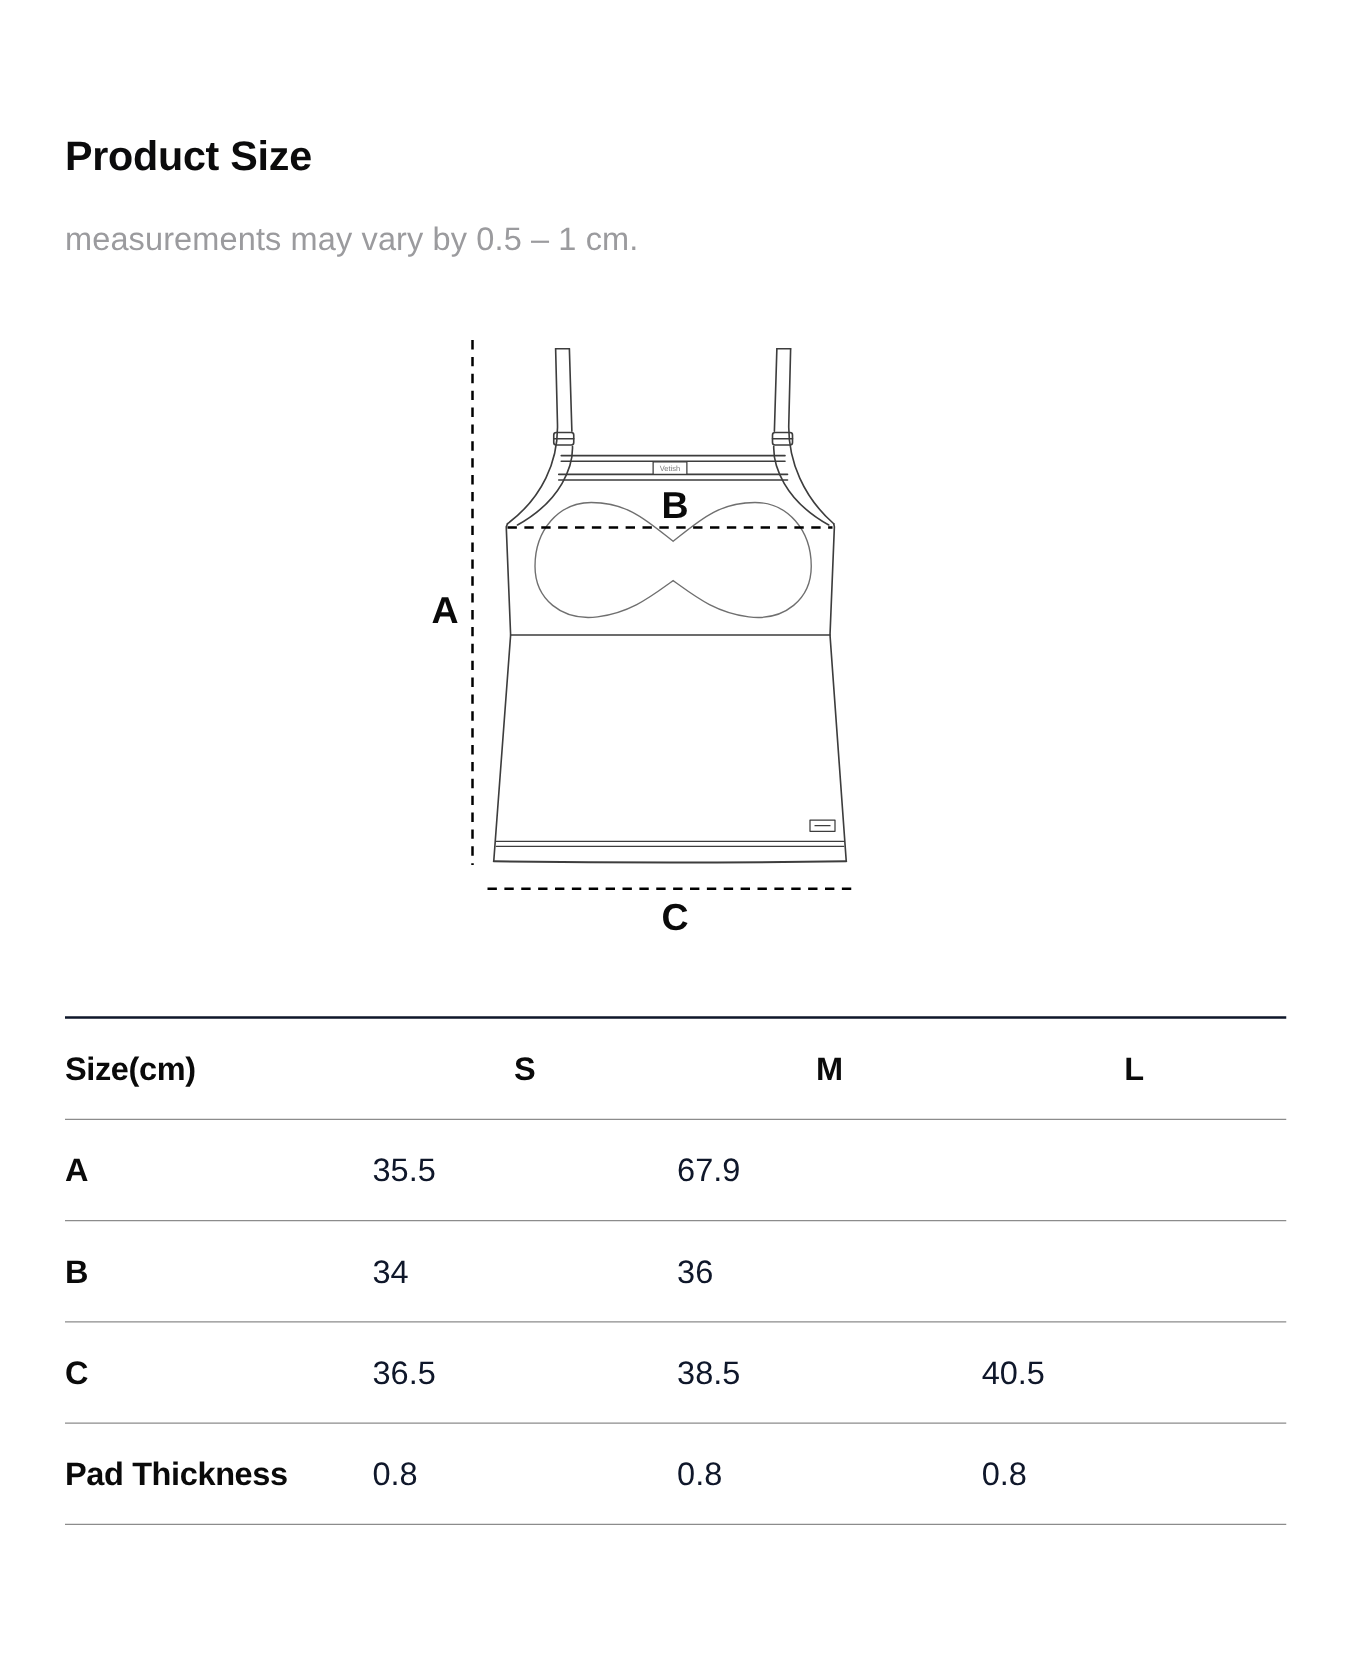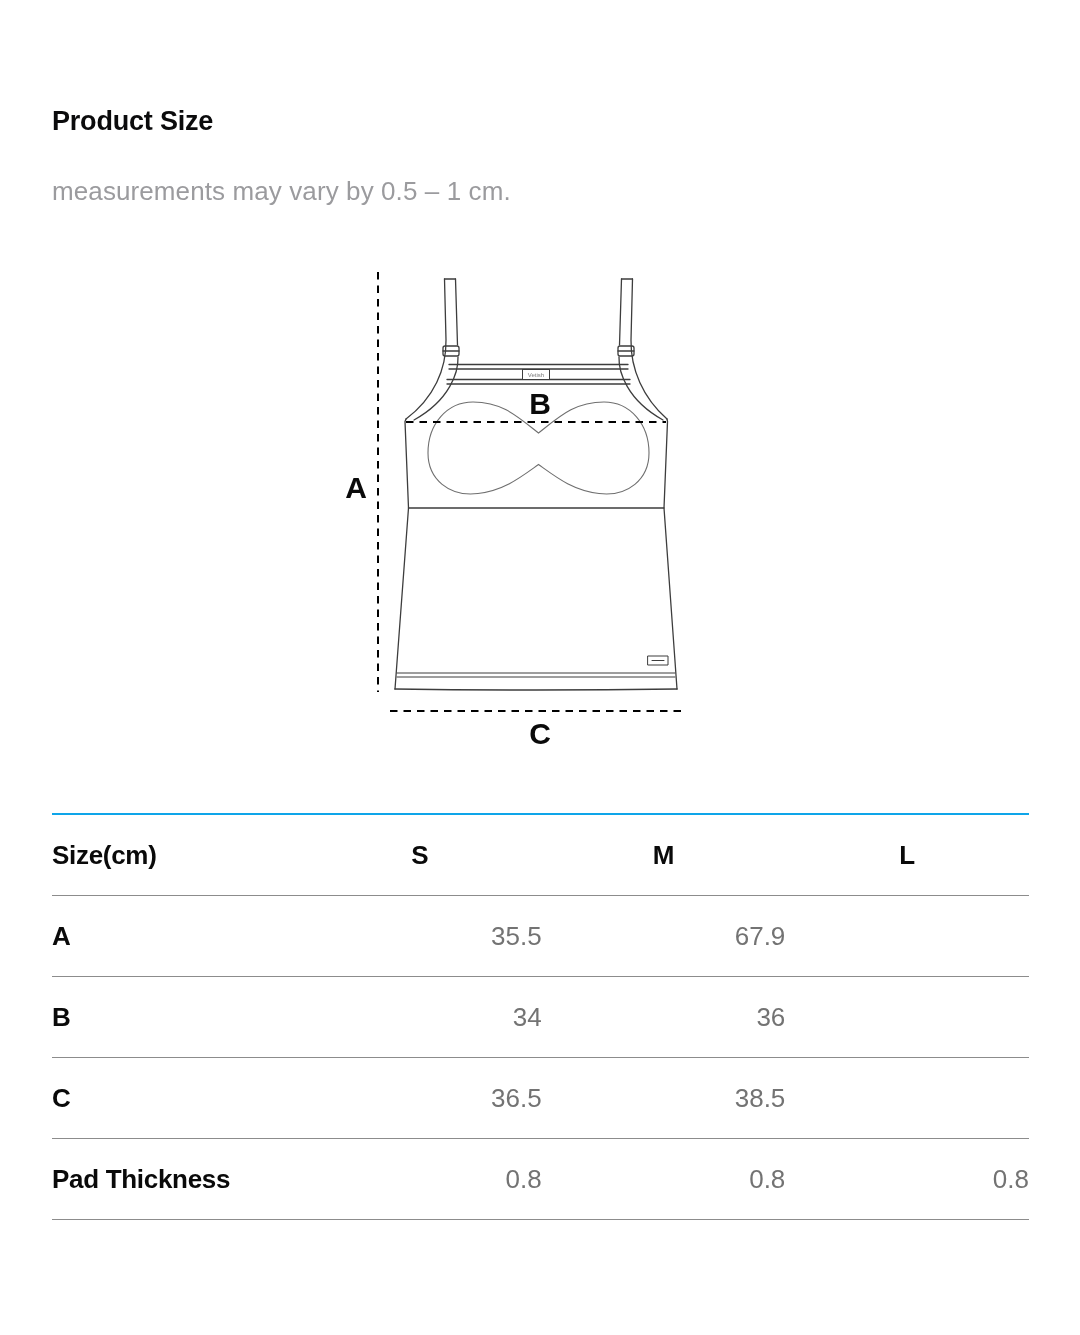--- a/index.html
+++ b/index.html
@@ -6,51 +6,51 @@
   body {
     width:1080px; height:1335px;
     background:#ffffff;
     font-family:"Liberation Sans", sans-serif;
     position:relative;
     overflow:hidden;
     -webkit-font-smoothing:antialiased;
   }
   .page-title {
     position:absolute; left:52px; top:106px; margin:0;
-    font-size:27px; font-weight:700; color:#0b0b0c; letter-spacing:-0.2px;
+    font-size:33px; font-weight:700; color:#0b0b0c; letter-spacing:-0.2px;
   }
   .page-subtitle {
     position:absolute; left:52px; top:176px; margin:0;
     font-size:26px; font-weight:400; color:#9b9b9e; letter-spacing:0.1px;
   }
   .figure {
     position:absolute; left:0; top:0; width:1080px; height:790px;
   }
   .figure svg { display:block; width:1080px; height:790px; }
 
   .size-table {
     position:absolute; left:52px; top:813px; width:977px;
-    border-top:2px solid #0ea5e9;
+    border-top:2px solid #0f172a;
   }
   .trow {
     display:grid;
     grid-template-columns:246px 1fr 1fr 1fr;
     align-items:center;
     height:80px;
     border-bottom:1px solid #8c8c8c;
   }
   .trow.header { height:80px; }
   .cell { font-size:26px; letter-spacing:-0.3px; }
   .cell.head, .cell.rowlabel {
     font-weight:700; color:#0a0a0a; text-align:center;
   }
   .cell.rowlabel, .cell.corner { text-align:left; }
   .cell.corner { font-weight:700; color:#0a0a0a; }
   .cell.val {
-    font-weight:400; color:#737373; text-align:right; letter-spacing:0;
+    font-weight:400; color:#0f172a; text-align:left; letter-spacing:0;
   }
 </style>
 </head>
 <body>
 
 <h1 class="page-title">Product Size</h1>
 <p class="page-subtitle">measurements may vary by 0.5 – 1 cm.</p>
 
 <div class="figure">
   <svg viewBox="0 0 1080 790" xmlns="http://www.w3.org/2000/svg">
@@ -131,20 +131,21 @@
   <div class="trow">
     <div class="cell rowlabel">B</div>
     <div class="cell val">34</div>
     <div class="cell val">36</div>
   </div>
 
   <div class="trow">
     <div class="cell rowlabel">C</div>
     <div class="cell val">36.5</div>
     <div class="cell val">38.5</div>
+    <div class="cell val">40.5</div>
   </div>
 
   <div class="trow">
     <div class="cell rowlabel">Pad Thickness</div>
     <div class="cell val">0.8</div>
     <div class="cell val">0.8</div>
     <div class="cell val">0.8</div>
   </div>
 </div>
 

